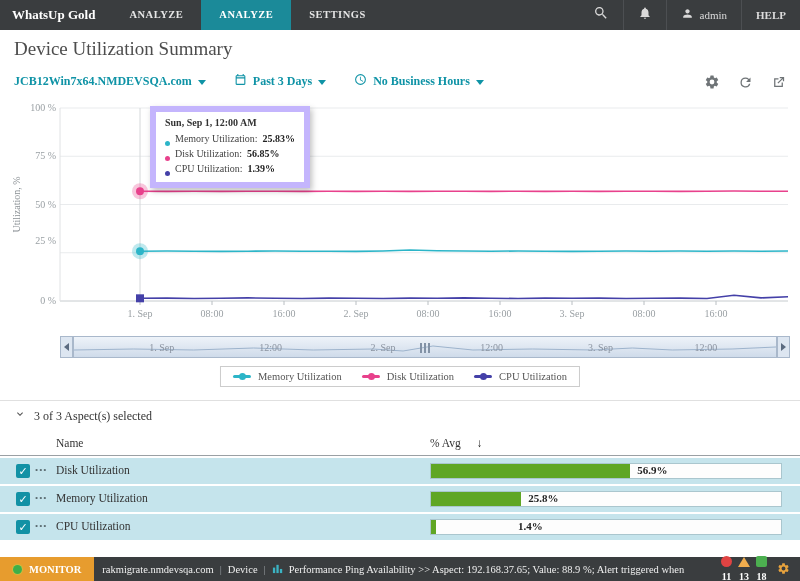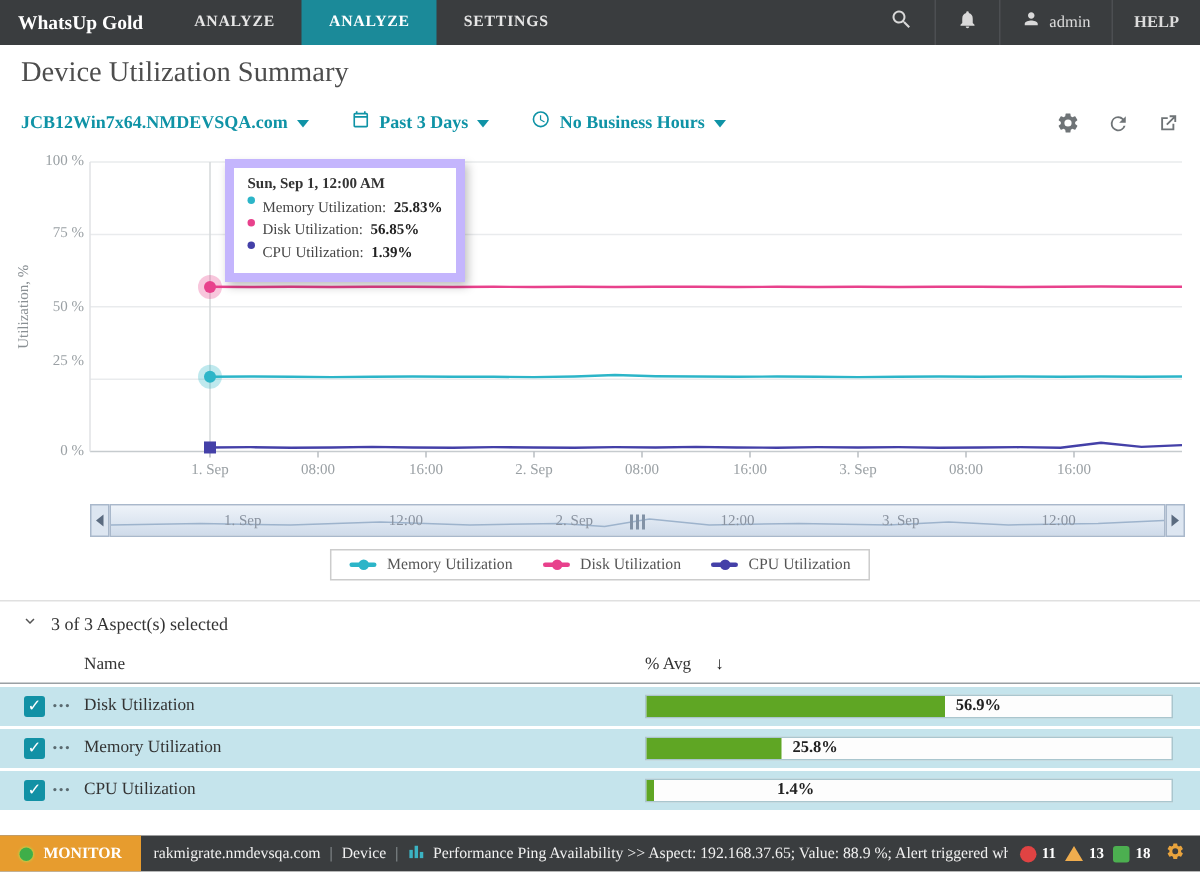--- a/index.html
+++ b/index.html
@@ -33,21 +33,21 @@
   
   .chart { position:absolute; top:98px; left:0; width:800px; height:235px; }
   #chart-svg { position:absolute; top:0; left:0; }
   .y-tick { position:absolute; left:18px; width:38px; text-align:right; font-size:10px; color:#9aa0a4; }
   .x-tick { position:absolute; top:210px; transform:translateX(-50%); font-size:10px; color:#9aa0a4; white-space:nowrap; }
   .axis-label { position:absolute; left:-49px; top:101px; width:130px; text-align:center;
                 transform:rotate(-90deg); font-size:10px; color:#8a9094; }
   .tooltip { position:absolute; left:150px; top:8px; min-width:140px; background:#fff; border:6px solid #c4b5fd;
              box-shadow:2px 3px 6px rgba(0,0,0,.25); padding:5px 9px 6px; font-size:10px; z-index:5; }
   .tt-title { font-weight:bold; color:#333; margin-bottom:3px; }
-  .tt-row { display:flex; align-items:flex-start; gap:5px; color:#444; line-height:1.5; }
+  .tt-row { display:flex; align-items:flex-end; gap:5px; color:#444; line-height:1.5; }
   .tt-dot { width:5px; height:5px; border-radius:50%; flex:0 0 auto; }
   .tt-val { font-weight:bold; color:#222; }
 
   
   .slider { position:absolute; top:336px; left:60px; width:730px; height:22px; }
   .sl-arrow { position:absolute; top:0; width:13px; height:22px; background:#dde6f1; border:1px solid #a9b8cb;
               display:flex; align-items:center; justify-content:center; cursor:pointer; z-index:2; }
   .sl-arrow.left { left:0; } .sl-arrow.right { right:0; }
   .tri-l { width:0; height:0; border-top:4px solid transparent; border-bottom:4px solid transparent; border-right:5px solid #5b6b80; }
   .tri-r { width:0; height:0; border-top:4px solid transparent; border-bottom:4px solid transparent; border-left:5px solid #5b6b80; }
@@ -85,21 +85,21 @@
   .val { position:absolute; top:6px; font-size:11px; font-weight:bold; color:#222; white-space:nowrap; }
 
   
   .status { position:absolute; left:0; right:0; bottom:0; height:24px; background:#3a3d3f; display:flex;
             align-items:center; font-size:10.5px; color:#f0f0f0; }
   .mon { height:24px; display:flex; align-items:center; gap:7px; padding:0 13px; font-weight:bold; color:#fff; }
   .mon-dot { width:9px; height:9px; border-radius:50%; background:#3fae49; box-shadow:0 0 2px #9f6; }
   .msg { display:flex; align-items:center; gap:6px; padding:0 8px; white-space:nowrap; overflow:hidden; flex:1; }
   .sep { color:#9aa0a4; }
   #badges { display:flex; align-items:center; gap:6px; padding:0 8px; }
-  .badge { display:flex; align-items:center; gap:4px; cursor:pointer; }
+  .badge { display:flex; align-items:center; gap:4px; cursor:pointer;flex-direction:column; }
   .b-critical { width:11px; height:11px; border-radius:50%; }
   .b-warning { width:0; height:0; border-left:6px solid transparent; border-right:6px solid transparent; border-bottom:10px solid; }
   .b-ok { width:11px; height:11px; border-radius:2px; }
   .b-count { font-size:10px; font-weight:bold; color:#fff; }
   .status-gear { display:flex; align-items:center; padding:0 10px 0 2px; cursor:pointer; }
 </style>
 </head>
 <body>
 
 <div class="app">

